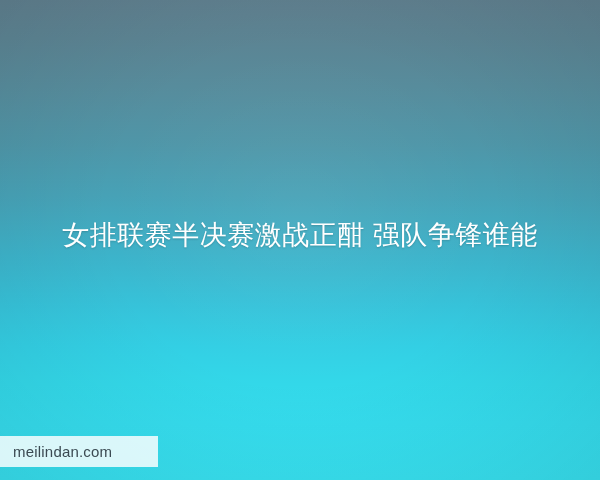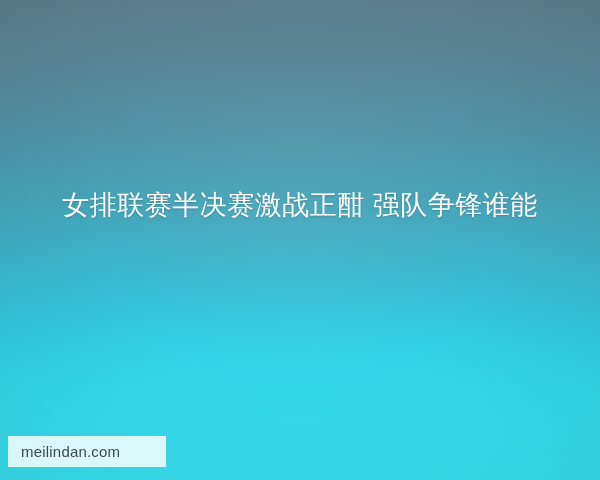--- a/index.html
+++ b/index.html
@@ -44,21 +44,21 @@
   #vignette {
     position: absolute;
     inset: 0;
     pointer-events: none;
     background: radial-gradient(ellipse at 50% 45%, rgba(255,255,255,0.05) 0%, rgba(0,0,0,0.0) 45%, rgba(0,0,0,0.08) 100%);
   }
   #headline {
     position: absolute;
     left: 0;
     right: 0;
-    top: 184px;
+    top: 214px;
     text-align: center;
     color: #ffffff;
     font-size: 27px;
     line-height: 43px;
     letter-spacing: 0.5px;
     font-weight: 400;
     text-shadow: 0 1px 2px rgba(0,0,0,0.18);
     padding: 0 24px;
     box-sizing: border-box;
   }
@@ -70,21 +70,20 @@
     position: absolute;
     left: 0;
     top: 436px;
     width: 158px;
     height: 31px;
     background: rgba(255,255,255,0.82);
     display: flex;
     align-items: center;
     padding-left: 13px;
     box-sizing: border-box;
-    margin-left: 8px;
   }
   #watermark .wm-text {
     color: #3b4a52;
     font-size: 15px;
     letter-spacing: 0.2px;
     font-family: "Liberation Sans", sans-serif;
   }
 </style>
 </head>
 <body>

